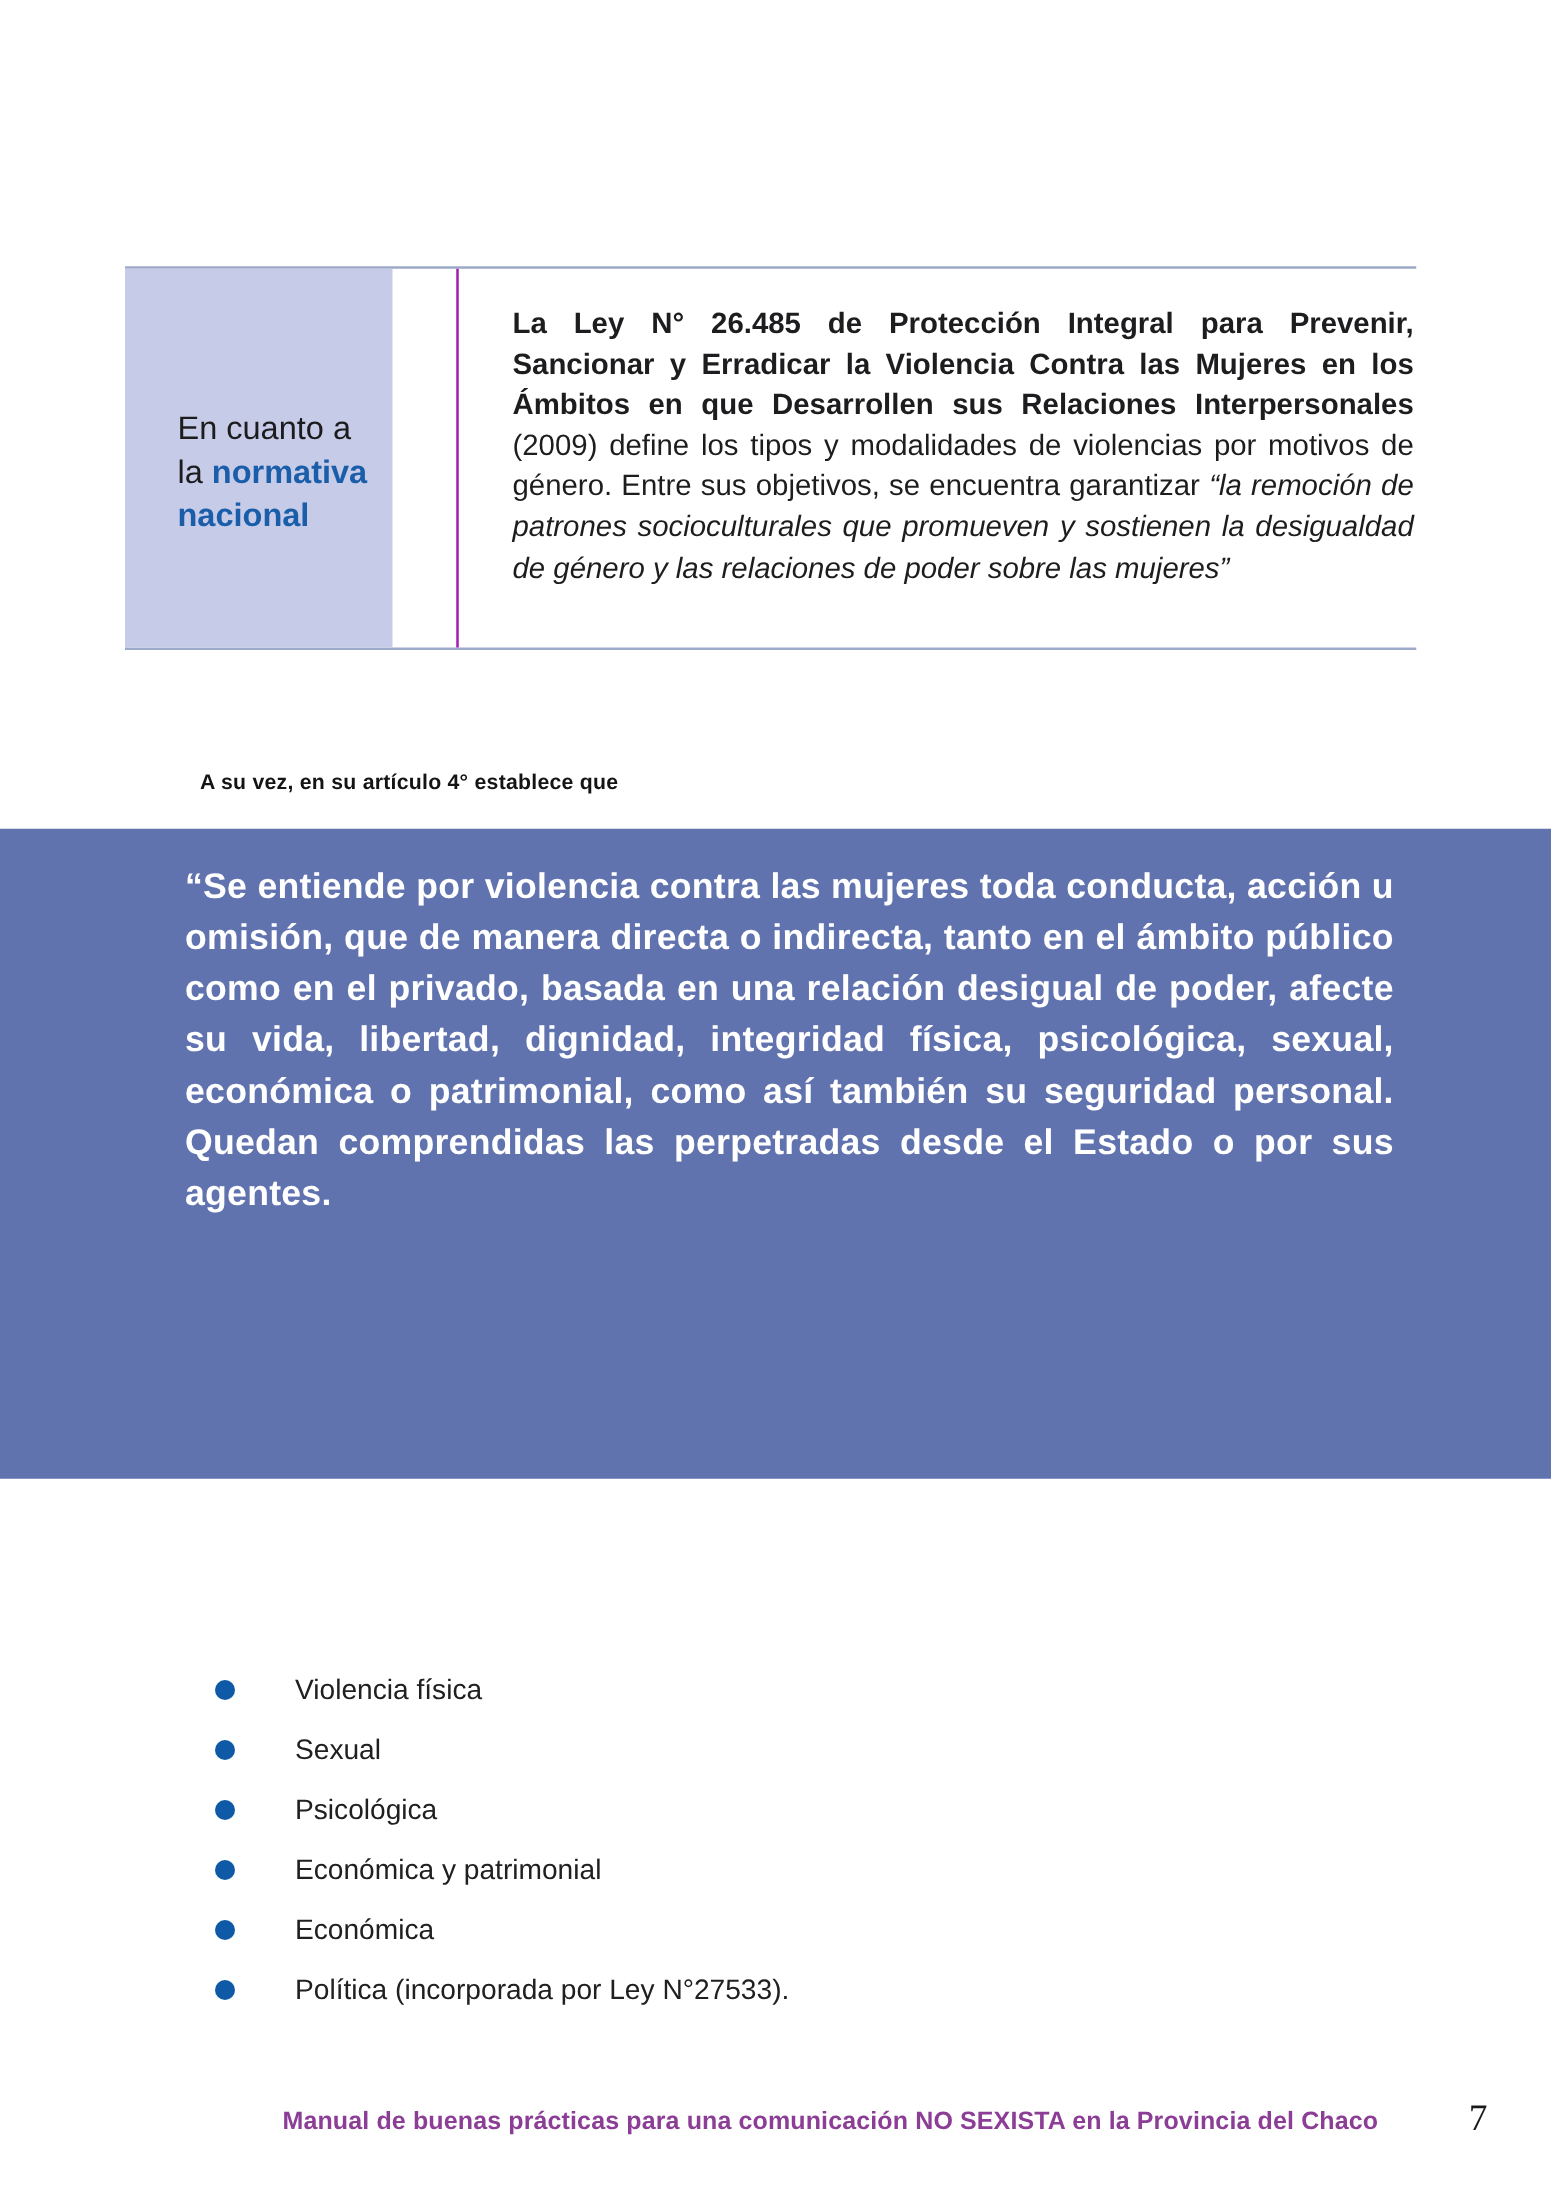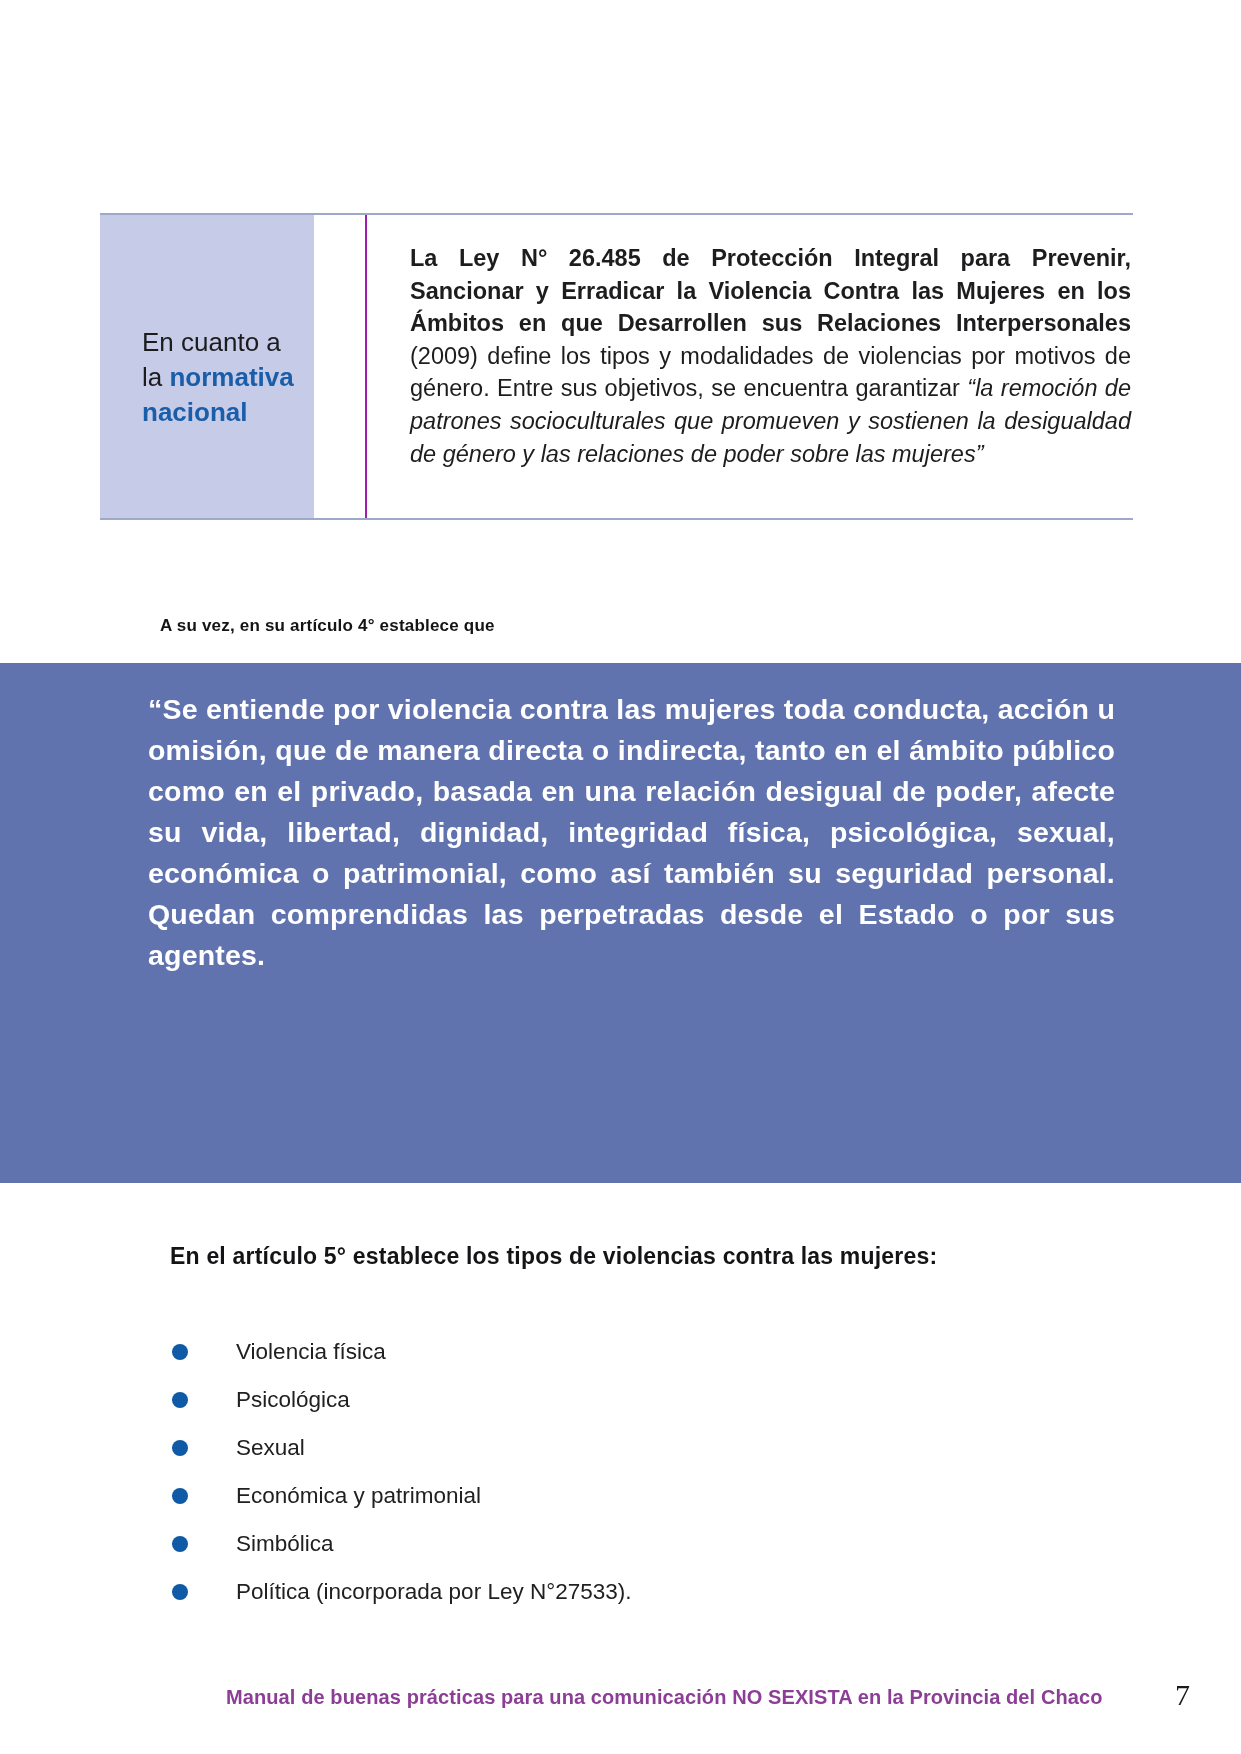--- a/index.html
+++ b/index.html
@@ -157,47 +157,46 @@
       <p class="intro-paragraph"><span class="run-bold">La Ley N° 26.485 de Protección Integral para Prevenir, Sancionar y Erradicar la Violencia Contra las Mujeres en los Ámbitos en que Desarrollen sus Relaciones Interpersonales</span><span class="run-regular"> (2009) define los tipos y modalidades de violencias por motivos de género. Entre sus objetivos, se encuentra garantizar </span><span class="run-italic">“la remoción de patrones socioculturales que promueven y sostienen la desigualdad de género y las relaciones de poder sobre las mujeres”</span></p>
     </div>
   </section>
 
   <h2 class="article4-heading">A su vez, en su artículo 4° establece que</h2>
 
   <section class="quote-box">
     <p>“Se entiende por violencia contra las mujeres toda conducta, acción u omisión, que de manera directa o indirecta, tanto en el ámbito público como en el privado, basada en una relación desigual de poder, afecte su vida, libertad, dignidad, integridad física, psicológica, sexual, económica o patrimonial, como así también su seguridad personal. Quedan comprendidas las perpetradas desde el Estado o por sus agentes.</p>
   </section>
 
-  <h2 class="article5-heading">En el artículo 5° establece los tipos de violencias contra las mujeres:</h2>
 
   <ul class="violence-list">
 
       <li class="violence-item">
         <span class="bullet-dot"></span>
         <span class="violence-item-label">Violencia física</span>
       </li>
 
       <li class="violence-item">
         <span class="bullet-dot"></span>
+        <span class="violence-item-label">Sexual</span>
+      </li>
+
+      <li class="violence-item">
+        <span class="bullet-dot"></span>
         <span class="violence-item-label">Psicológica</span>
       </li>
 
       <li class="violence-item">
         <span class="bullet-dot"></span>
-        <span class="violence-item-label">Sexual</span>
-      </li>
-
-      <li class="violence-item">
-        <span class="bullet-dot"></span>
         <span class="violence-item-label">Económica y patrimonial</span>
       </li>
 
       <li class="violence-item">
         <span class="bullet-dot"></span>
-        <span class="violence-item-label">Simbólica</span>
+        <span class="violence-item-label">Económica</span>
       </li>
 
       <li class="violence-item">
         <span class="bullet-dot"></span>
         <span class="violence-item-label">Política (incorporada por Ley N°27533).</span>
       </li>
     </ul>
 
   <div class="footer-title">Manual de buenas prácticas para una comunicación NO SEXISTA en la Provincia del Chaco</div>
   <div class="footer-page-number">7</div>

